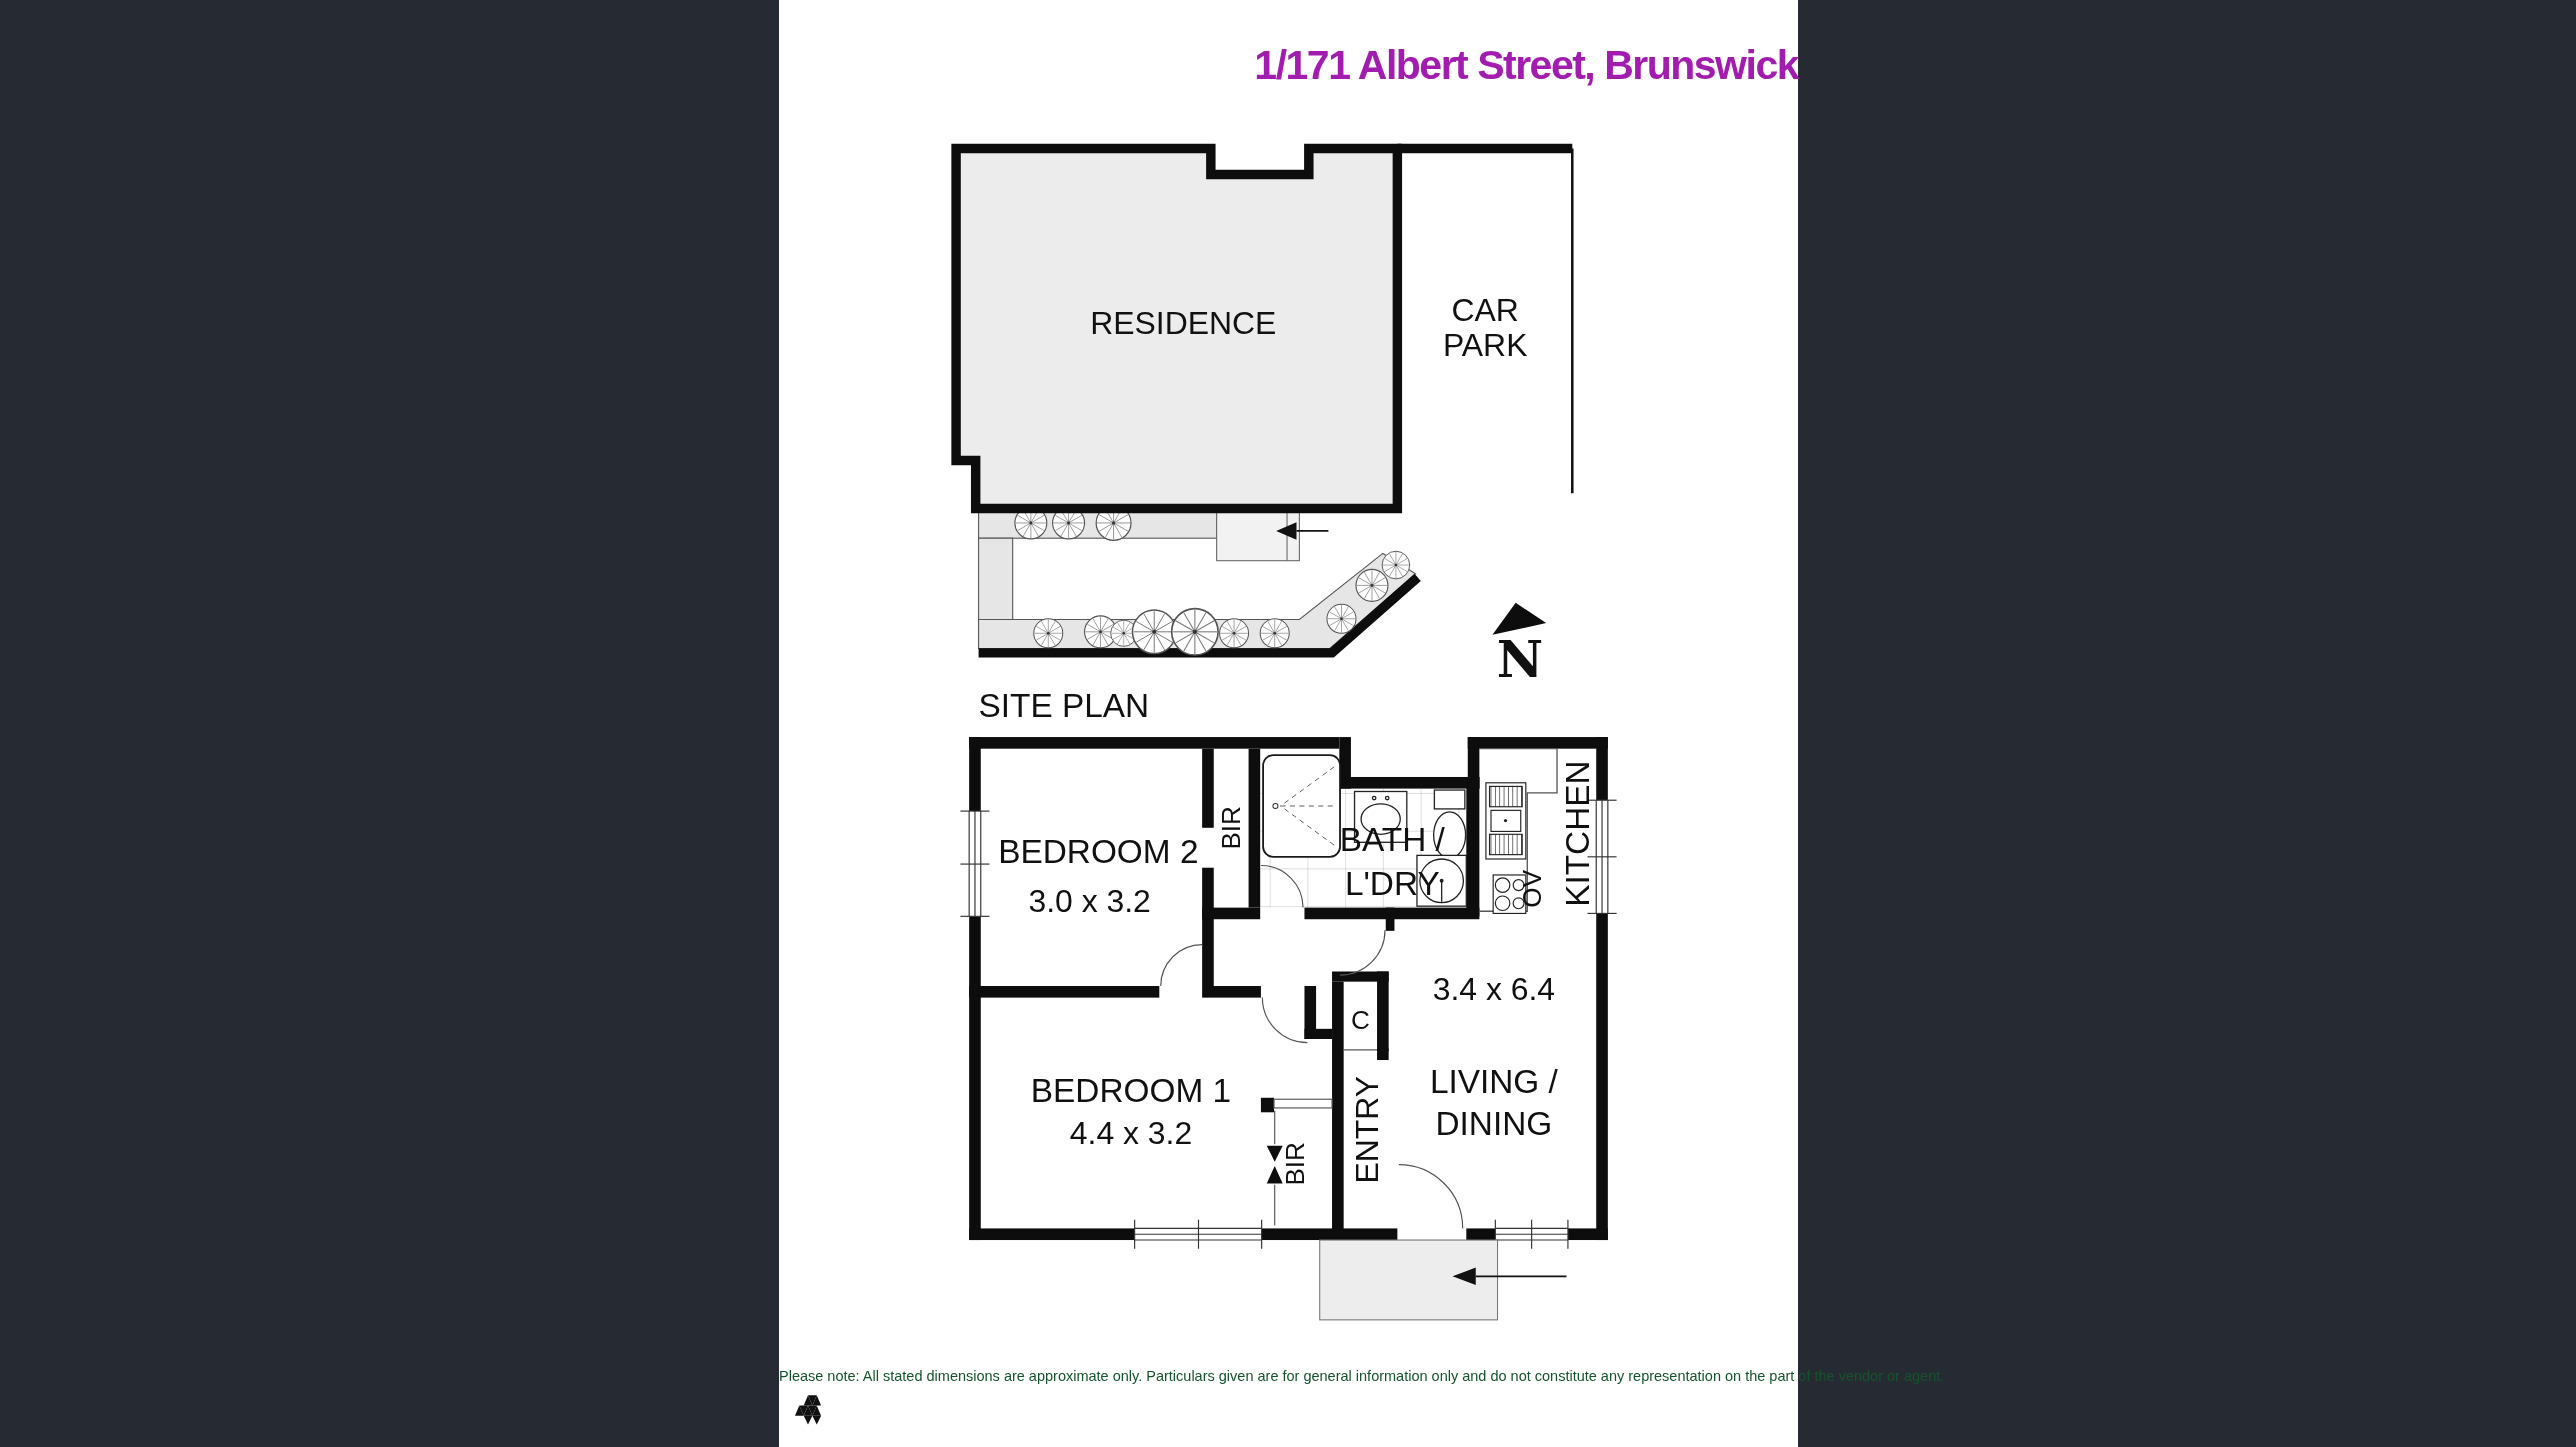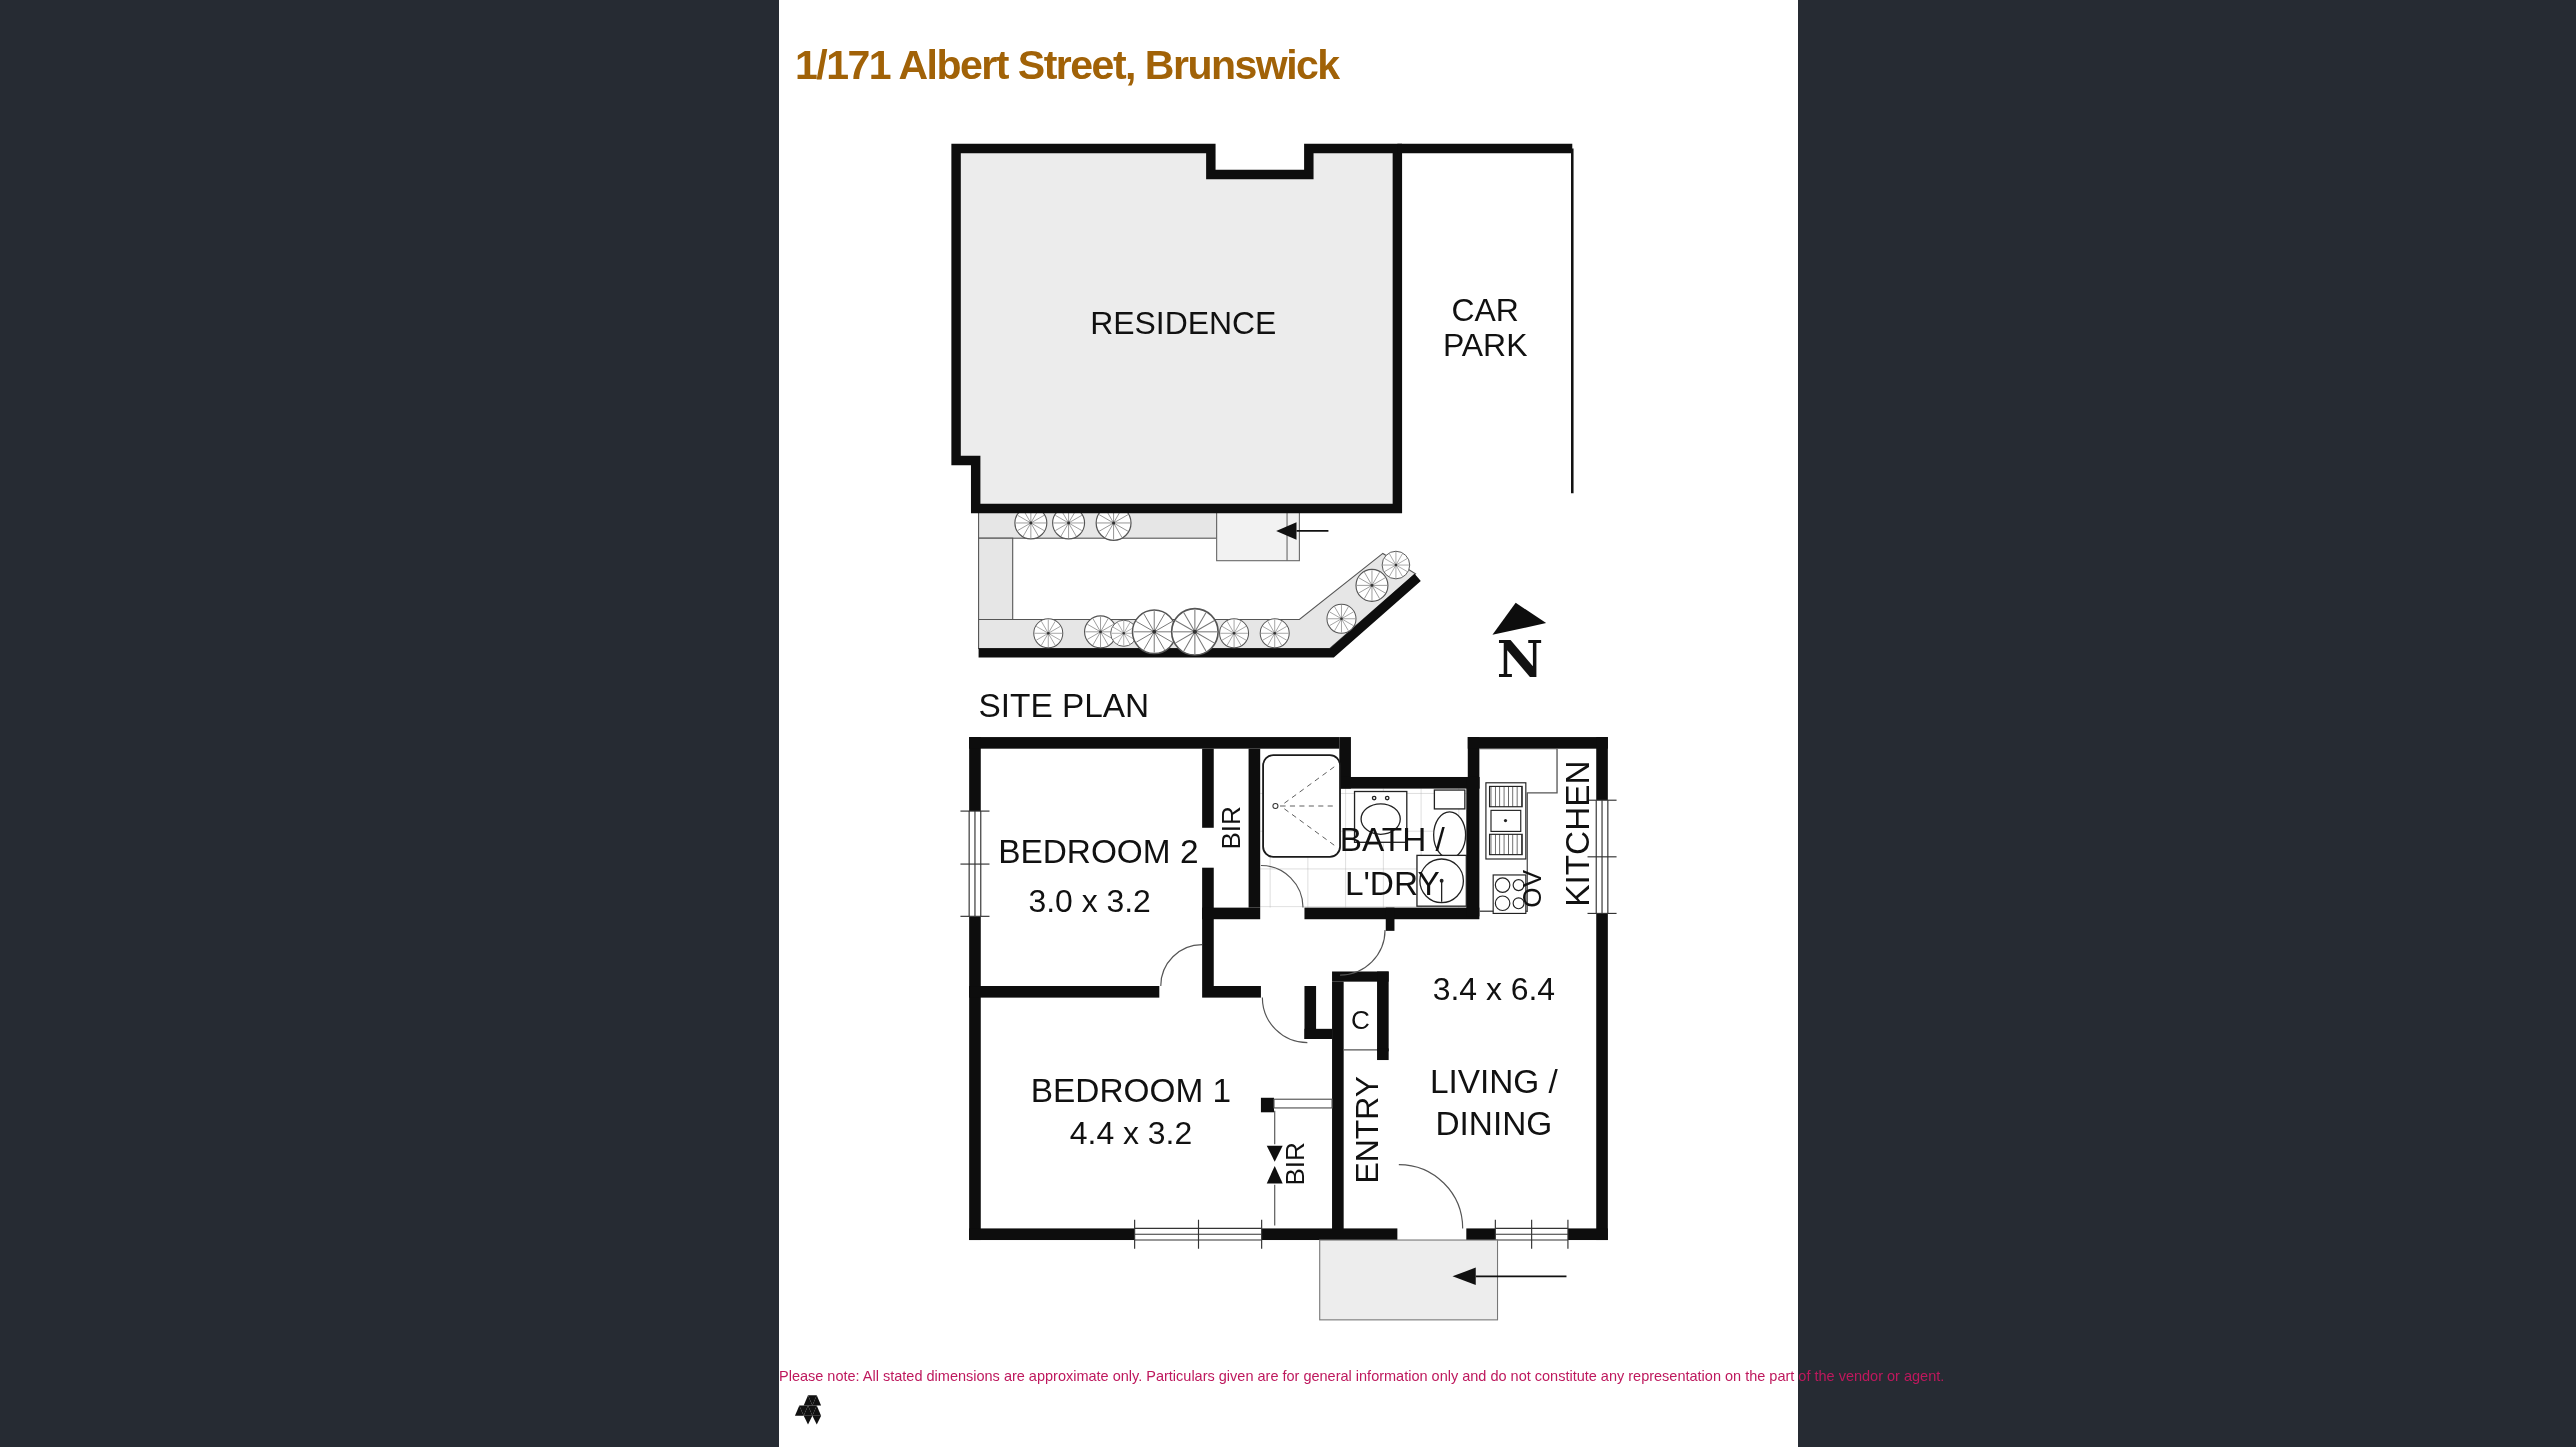--- a/index.html
+++ b/index.html
@@ -1,22 +1,22 @@
 <!DOCTYPE html>
 <html style="font-size:11.6px"><head>
 <meta charset="utf-8">
 <style>
   html,body{margin:0;padding:0;background:#262b33;}
   #page{position:relative;width:2576px;height:1448px;background:#262b33;overflow:hidden;
         font-family:"Liberation Sans",sans-serif;}
   #panel{position:absolute;left:779px;top:0;width:1019px;height:1448px;background:#ffffff;}
-  #title{position:absolute;top:42px;left:0;width:100%;text-align:left;
-         font-size:41px;font-weight:bold;letter-spacing:-1.5px;color:#a16207;white-space:nowrap;padding-left:16px;}
+  #title{position:absolute;top:42px;left:0;width:100%;text-align:right;
+         font-size:41px;font-weight:bold;letter-spacing:-1.5px;color:#a21caf;white-space:nowrap;}
   #disclaimer{position:absolute;top:1368px;left:0;width:100%;text-align:center;
-         font-size:14.5px;color:#be185d;white-space:nowrap;}
+         font-size:14.5px;color:#14532d;white-space:nowrap;}
   svg text{font-family:"Liberation Sans",sans-serif;fill:#111;}
   text.room{font-size:46px;}
   text.dims{font-size:44px;}
   text.small{font-size:36px;}
   text.heading{font-size:46px;}
   text.north{font-family:"DejaVu Serif","Liberation Serif",serif;font-size:70px;font-weight:bold;}
 </style>
 </head>
 <body>
 

